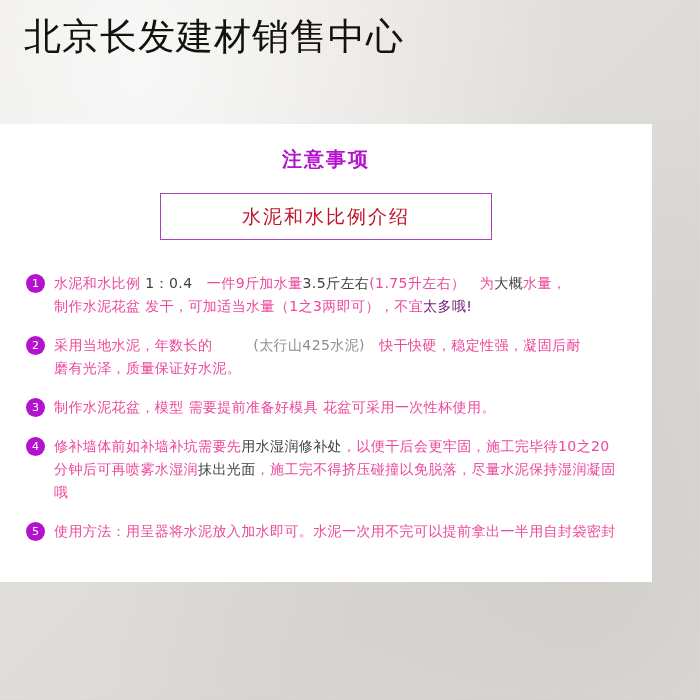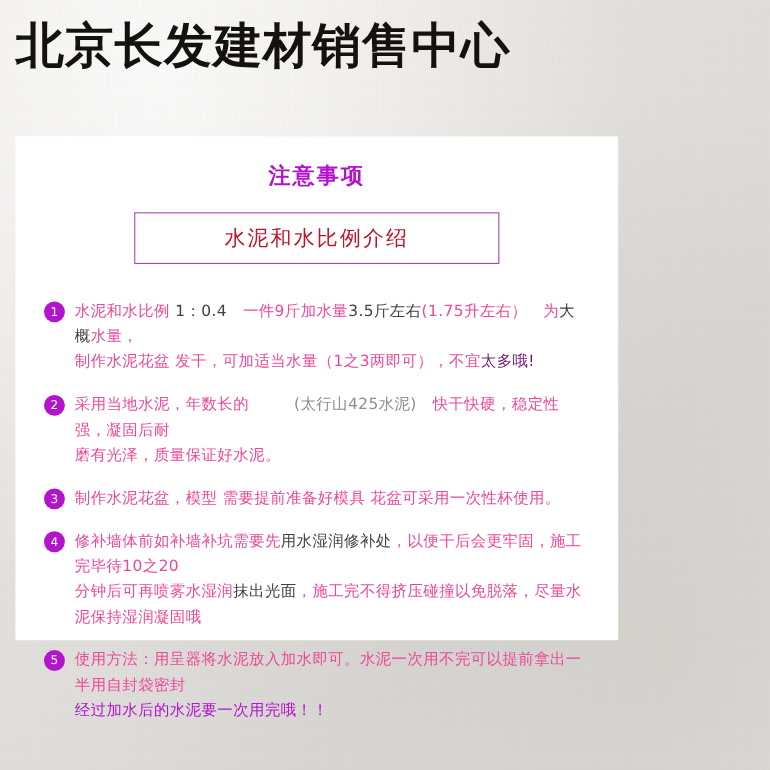--- a/index.html
+++ b/index.html
@@ -28,33 +28,33 @@
     position: absolute;
     inset: 0;
     background-image:
       repeating-linear-gradient(0deg, rgba(0,0,0,0.012) 0px, rgba(0,0,0,0.012) 1px, rgba(255,255,255,0.012) 1px, rgba(255,255,255,0.012) 2px),
       repeating-linear-gradient(90deg, rgba(0,0,0,0.012) 0px, rgba(0,0,0,0.012) 1px, rgba(255,255,255,0.012) 1px, rgba(255,255,255,0.012) 2px);
     pointer-events: none;
   }
   .shop-title {
     position: absolute;
     top: 14px;
-    left: 14px;
-    font-size: 44px;
+    left: 24px;
+    font-size: 37px;
     line-height: 1.25;
-    font-weight: bold;
+    font-weight: normal;
     color: #14120f;
     letter-spacing: 1px;
     font-family: "DejaVu Sans", sans-serif;
   }
   .card {
     position: absolute;
-    left: 14px;
+    left: 0;
     top: 124px;
-    width: 548px;
+    width: 652px;
     height: 458px;
     background: #ffffff;
     box-shadow: 0 0 0 0 rgba(0,0,0,0);
   }
   .notice-heading {
     text-align: center;
     color: #b313cd;
     font-size: 20px;
     font-weight: bold;
     margin-top: 22px;
@@ -147,19 +147,18 @@
           <div class="badge">4</div>
           <div class="item-text">
             <div><span class="c-dark">修补墙体前如补墙补坑需要先</span><span class="c-org">用水湿润修补处</span><span class="c-dark">，以便干后会更牢固，施工完毕待10之20</span></div>
             <div><span class="c-dark">分钟后可再喷雾水湿润</span><span class="c-org">抹出光面</span><span class="c-dark">，施工完不得挤压碰撞以免脱落，尽量水泥保持湿润凝固哦</span></div>
           </div>
         </div>
         <div class="item">
           <div class="badge">5</div>
           <div class="item-text">
             <div><span class="c-dark">使用方法：用呈器将水泥放入加水即可。水泥一次用不完可以提前拿出一半用自封袋密封</span></div>
-            <div><span class="c-purple">经过加水后的水泥要一次用完哦！！</span></div>
           </div>
         </div>
       </div>
 
   </div>
 </div>
 
 </body></html>

